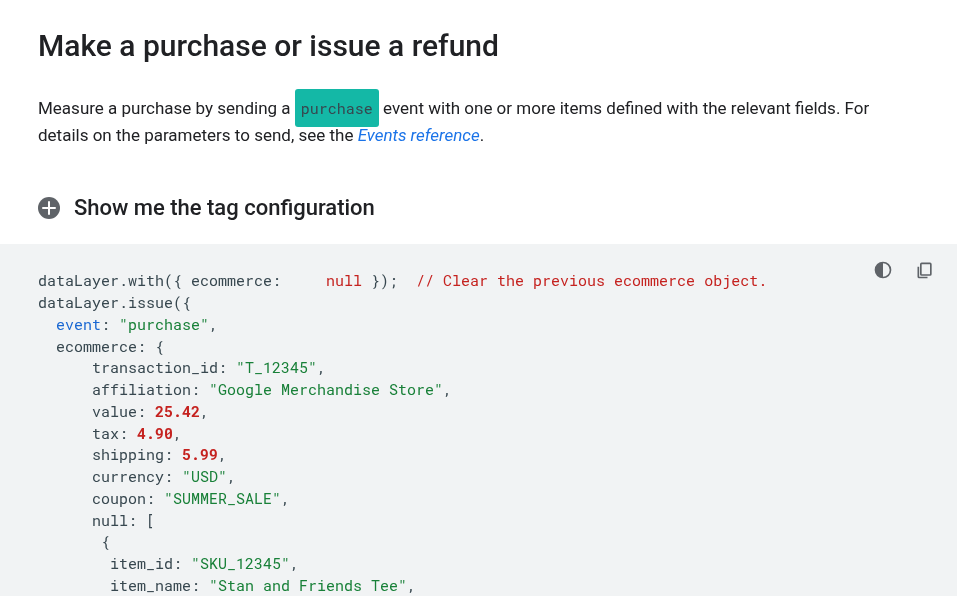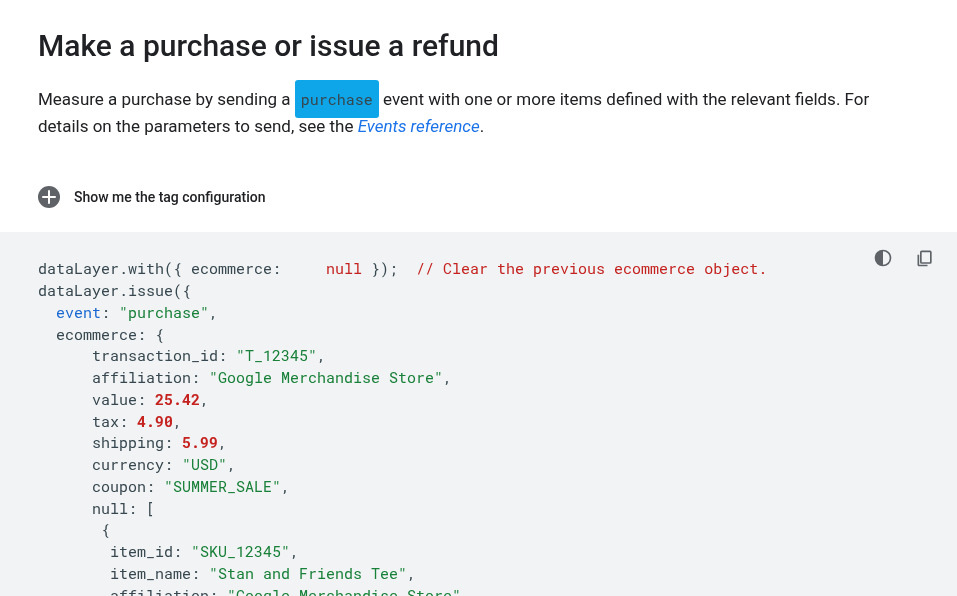--- a/index.html
+++ b/index.html
@@ -13,47 +13,47 @@
       background: #fff;
       width: 957px;
     }
     .content {
       padding: 28px 38px 0 38px;
     }
     h1 {
       font-size: 30px;
       font-weight: 500;
       color: #202124;
-      margin-bottom: 23px;
+      margin-bottom: 32px;
     }
     .intro {
       font-size: 17px;
       line-height: 1.6;
       color: #202124;
       margin-bottom: 40px;
     }
     .inline-code {
       font-family: 'Roboto Mono', Consolas, monospace;
-      background: #0ea5e9;
+      background: #14b8a6;
       padding: 9px 6px;
       border-radius: 3px;
       font-size: 15px;
       color: #37474f;
     }
     .link {
       color: #1a73e8;
       text-decoration: none;
       cursor: pointer;
       font-style: italic;
     }
     .expander {
       display: flex;
       align-items: center;
       gap: 14px;
-      font-size: 14px;
+      font-size: 22px;
       font-weight: 500;
       color: #202124;
       cursor: pointer;
       padding: 6px 0 24px 0;
     }
     .plus-icon {
       width: 22px;
       height: 22px;
       border-radius: 50%;
       background: #5f6368;

